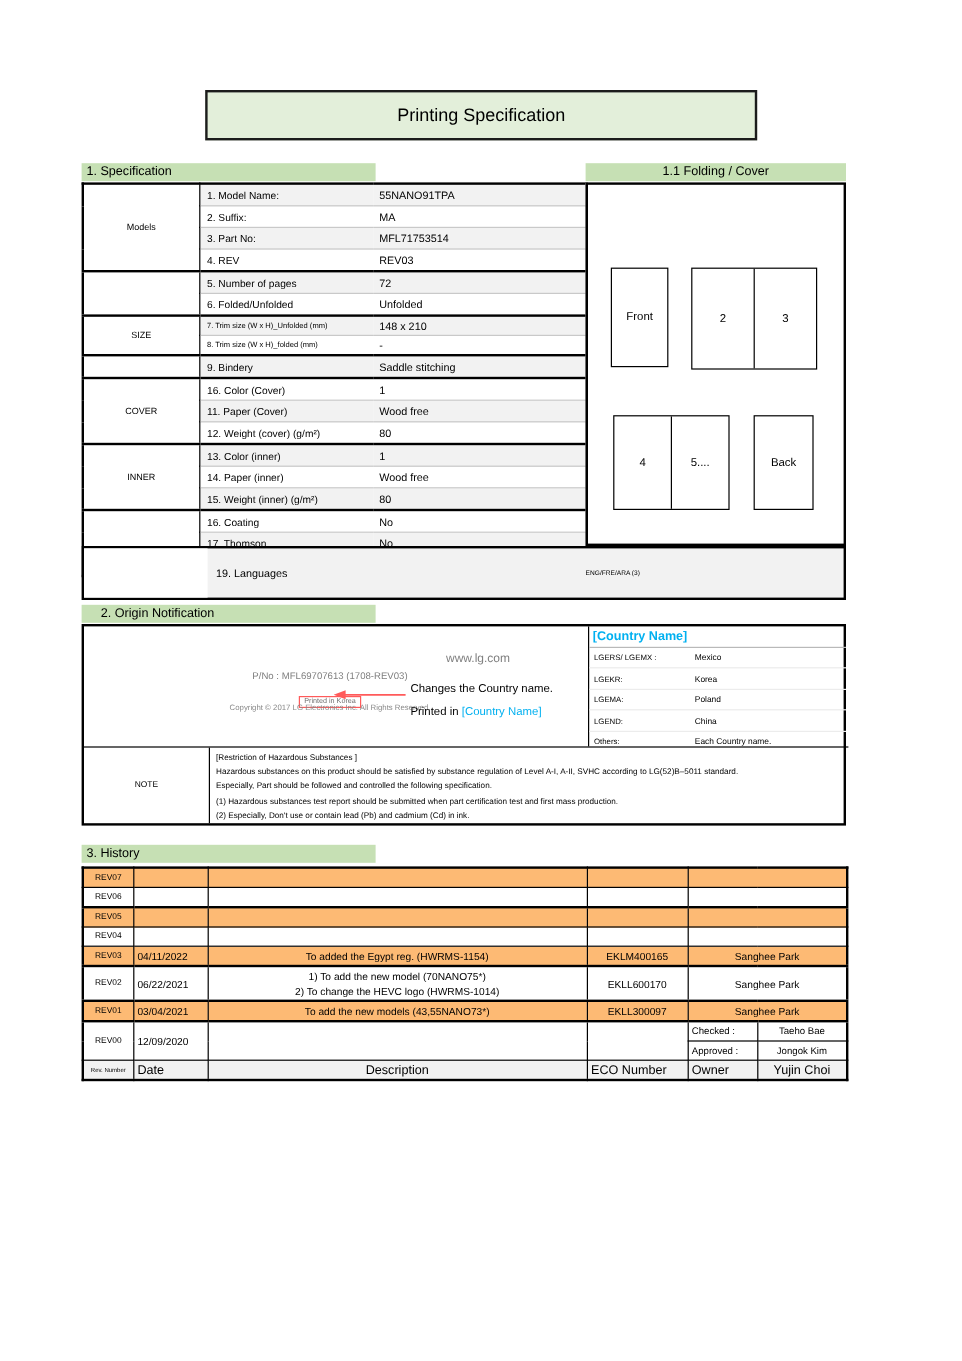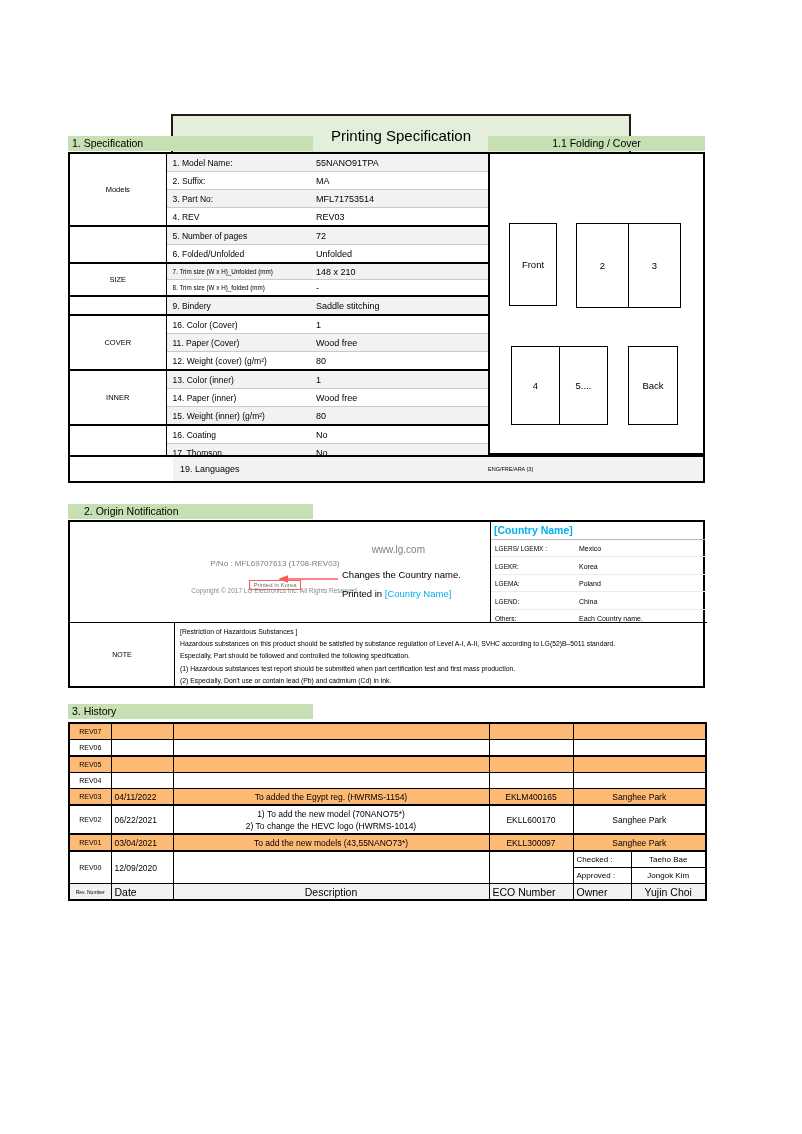--- a/index.html
+++ b/index.html
@@ -2,21 +2,21 @@
 <html><head>
 <meta charset="utf-8">
 <style>
   html,body { margin:0; padding:0; background:#fff; }
   .page { position:relative; width:802px; height:1134px; background:#fff;
           font-family:"Liberation Sans", sans-serif; color:#000; overflow:hidden; }
 
   
   .title-box { position:absolute; left:171px; top:75px; width:456px; height:38px;
                background:#e3efda; border:2px solid #1c1c1c; display:flex;
-               align-items:center; justify-content:center; font-size:15px;margin-top:39px; }
+               align-items:center; justify-content:center; font-size:15px; }
 
   
   .bar { position:absolute; height:15px; background:#c6e0b4; font-weight:normal;
          font-size:10.5px; line-height:15px; box-sizing:border-box; }
   .bar-spec    { left:68px; top:136px; width:245px; padding-left:4px; }
   .bar-fold    { left:488px; top:136px; width:217px; text-align:center; }
   .bar-origin  { left:68px; top:504px; width:245px; padding-left:16px; }
   .bar-history { left:68px; top:704px; width:245px; padding-left:4px; }
 
   
@@ -40,21 +40,21 @@
             display:flex; align-items:center; justify-content:center; font-size:9.5px; }
   .fp-front  { left:19px;  top:69px;  width:46px;  height:81px; }
   .fp-pair23 { left:86px;  top:69px;  width:103px; height:83px; padding:0; }
   .fp-pair45 { left:21px;  top:192px; width:95px;  height:77px; padding:0; }
   .fp-back   { left:138px; top:192px; width:48px;  height:77px; }
   .fp-pair   { display:flex; align-items:stretch; }
   .fp-half   { flex:1; display:flex; align-items:center; justify-content:center; }
   .fp-half + .fp-half { border-left:1.5px solid #000; }
 
   
-  .langs { position:absolute; left:68px; top:455px; width:637px; height:28px;
+  .langs { position:absolute; left:68px; top:455px; width:637px; height:45px;
            border:2px solid #000; box-sizing:border-box; background:#f2f2f2; }
   .langs-white { position:absolute; left:0; top:0; width:103px; height:100%; background:#fff; }
   .langs-label { position:absolute; left:110px; top:50%; transform:translateY(-50%); font-size:9px; }
   .langs-value { position:absolute; left:418px; top:50%; transform:translateY(-50%); font-size:5.5px; }
 
   
   .origin-box { position:absolute; left:68px; top:520px; width:637px; height:168px;
                 border:2px solid #000; box-sizing:border-box; }
   .art-url  { position:absolute; left:55px; top:22px; width:300px; text-align:right;
               color:#7f7f7f; font-size:10px; }

